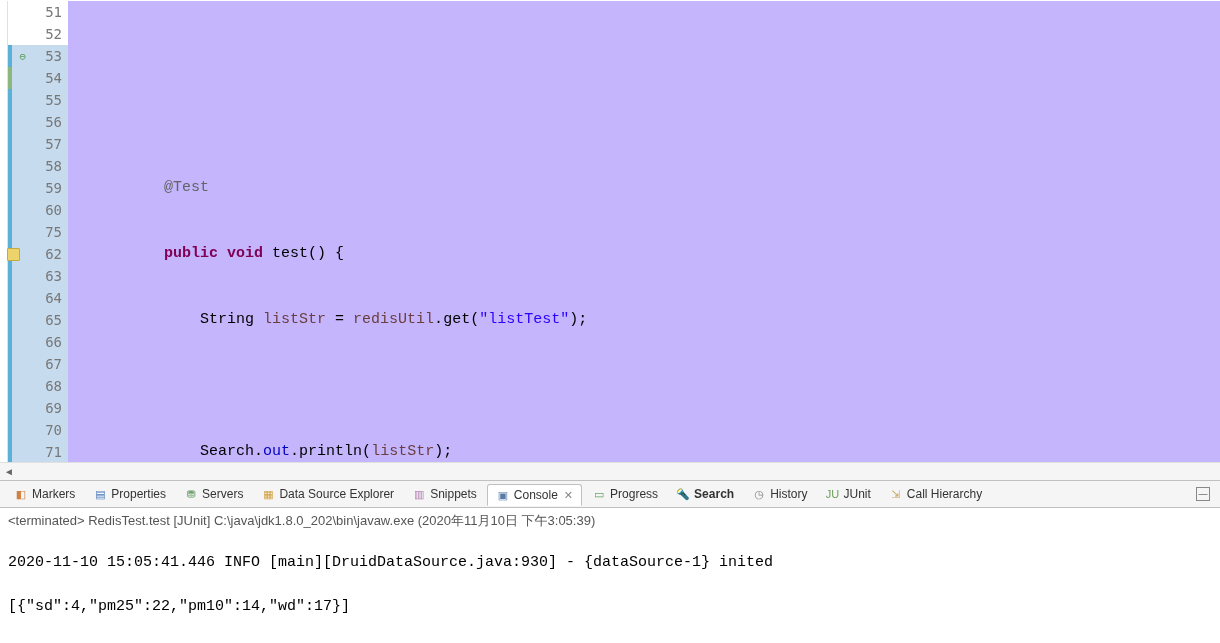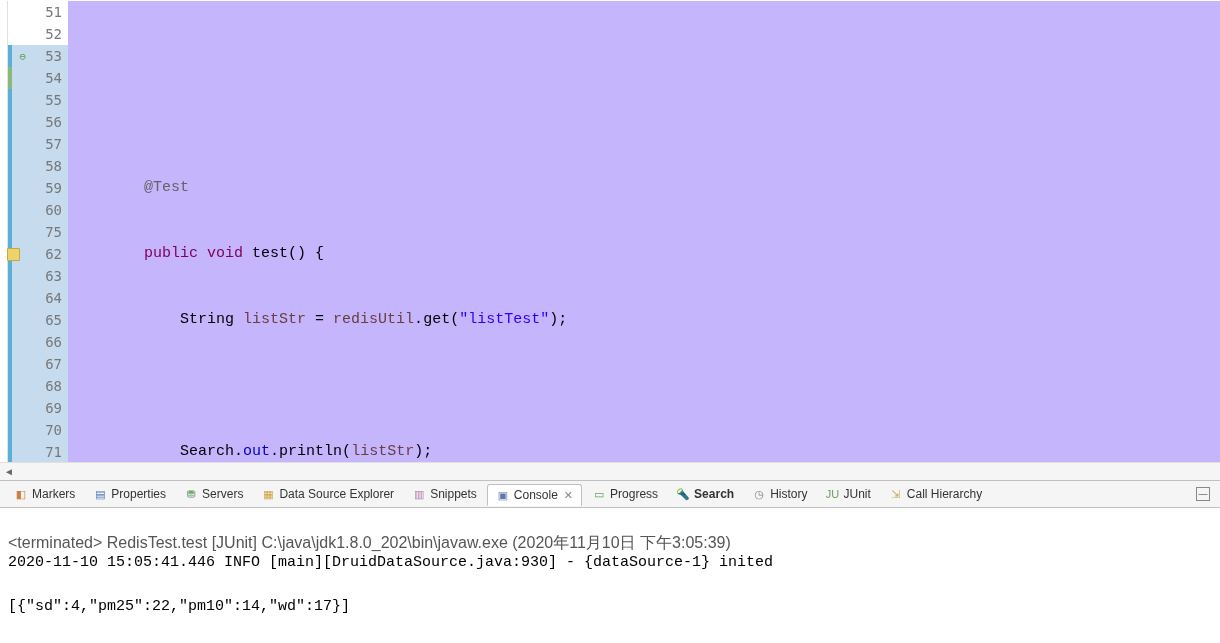--- a/index.html
+++ b/index.html
@@ -7,39 +7,39 @@
 .editor-area { position:absolute; top:1px; left:0; right:0; height:462px; display:flex; background:#c4b5fd; overflow:hidden; }
 .marker-bar { width:8px; background:#fff; border-right:1px solid #e0e0e0; }
 .gutter { width:60px; background:#fff; position:relative; }
 .gutter-line { height:22px; display:flex; align-items:center; justify-content:flex-end; padding-right:6px; color:#787878; font-family:Consolas,monospace; font-size:14px; position:relative; }
 .gutter-line.changed { background:#c7dbee; }
 .gutter-line.mod-green::before { content:""; position:absolute; left:0; top:0; width:4px; height:100%; background:#8ab87a; }
 .gutter-line.mod-blue::before { content:""; position:absolute; left:0; top:0; width:4px; height:100%; background:#5bb0d8; }
 .gutter-line.override::after { content:"⊖"; position:absolute; right:42px; color:#5a9e5a; font-size:11px; }
 .gutter-line.warn::after { content:""; position:absolute; right:48px; top:5px; width:11px; height:11px; background:#ecd36b; border-radius:1px; border:1px solid #c7a93e; }
 .code-area { flex:1; font-family:Consolas,"Courier New",monospace; font-size:15px; line-height:22px; white-space:pre; overflow:hidden; position:relative; }
-.code-line { height:22px; padding-left:4px; }
+.code-line { height:22px; padding-left:24px; }
 .tok-ann { color:#646464; }
-.tok-kw { color:#7f0055; font-weight:normal; }
+.tok-kw { color:#7f0055; font-weight:bold; }
 .tok-type { color:#000;margin-top:22px; }
 .tok-name { color:#000; }
 .tok-static { color:#0000c0; }
 .tok-method { color:#000; }
 .tok-str { color:#2a00ff; }
 .tok-var { color:#6a3e3e;margin-top:46px; }
 .hscroll { position:absolute; left:0; bottom:0; right:0; height:18px; border-top:1px solid #e0e0e0; background:#f5f5f5; display:flex; align-items:center; }
 .hscroll-arrow { width:18px; height:16px; display:flex; align-items:center; justify-content:center; color:#666; font-size:10px; }
 .tabs-panel { position:absolute; top:480px; left:0; right:0; height:28px; background:#f5f5f5; border-top:1px solid #c0c0c0; border-bottom:1px solid #c0c0c0; display:flex; align-items:center; padding:0 6px; gap:2px; }
 .tab { display:flex; align-items:center; gap:4px; padding:3px 8px; color:#333; font-size:12px; cursor:pointer; border-radius:3px 3px 0 0; }
 .tab.active { background:#fff; border:1px solid #c0c0c0; border-bottom:1px solid #fff; position:relative; top:1px; }
 .tab .icn { width:14px; height:14px; display:inline-flex; align-items:center; justify-content:center; font-size:11px; }
 .tab .close-x { color:#888; font-size:11px; margin-left:2px; }
 .tabs-right { margin-left:auto; display:flex; align-items:center; gap:6px; padding-right:4px; }
 .min-btn { width:14px; height:14px; border:1px solid #888; display:flex; align-items:center; justify-content:center; font-size:9px; color:#555; }
-.status-line { position:absolute; top:531px; left:0; right:0; height:20px; padding:2px 8px; font-size:16px; color:#555; background:#fff; }
+.status-line { position:absolute; top:510px; left:0; right:0; height:20px; padding:2px 8px; font-size:13px; color:#555; background:#fff; }
 .console { position:absolute; top:530px; left:0; right:0; bottom:0; font-family:Consolas,"Courier New",monospace; font-size:15px; line-height:22px; padding:0 8px; white-space:pre; overflow:hidden; color:#000; }
 .ic-markers { color:#d08040; }
 .ic-props { color:#4a7ab8; }
 .ic-servers { color:#6a9e6a; }
 .ic-dse { color:#d0a040; }
 .ic-snippets { color:#b07ab0; }
 .ic-console { color:#5a7aa8; }
 .ic-progress { color:#6aa86a; }
 .ic-search { color:#c7a85a; }
 .ic-history { color:#8a8a8a; }

